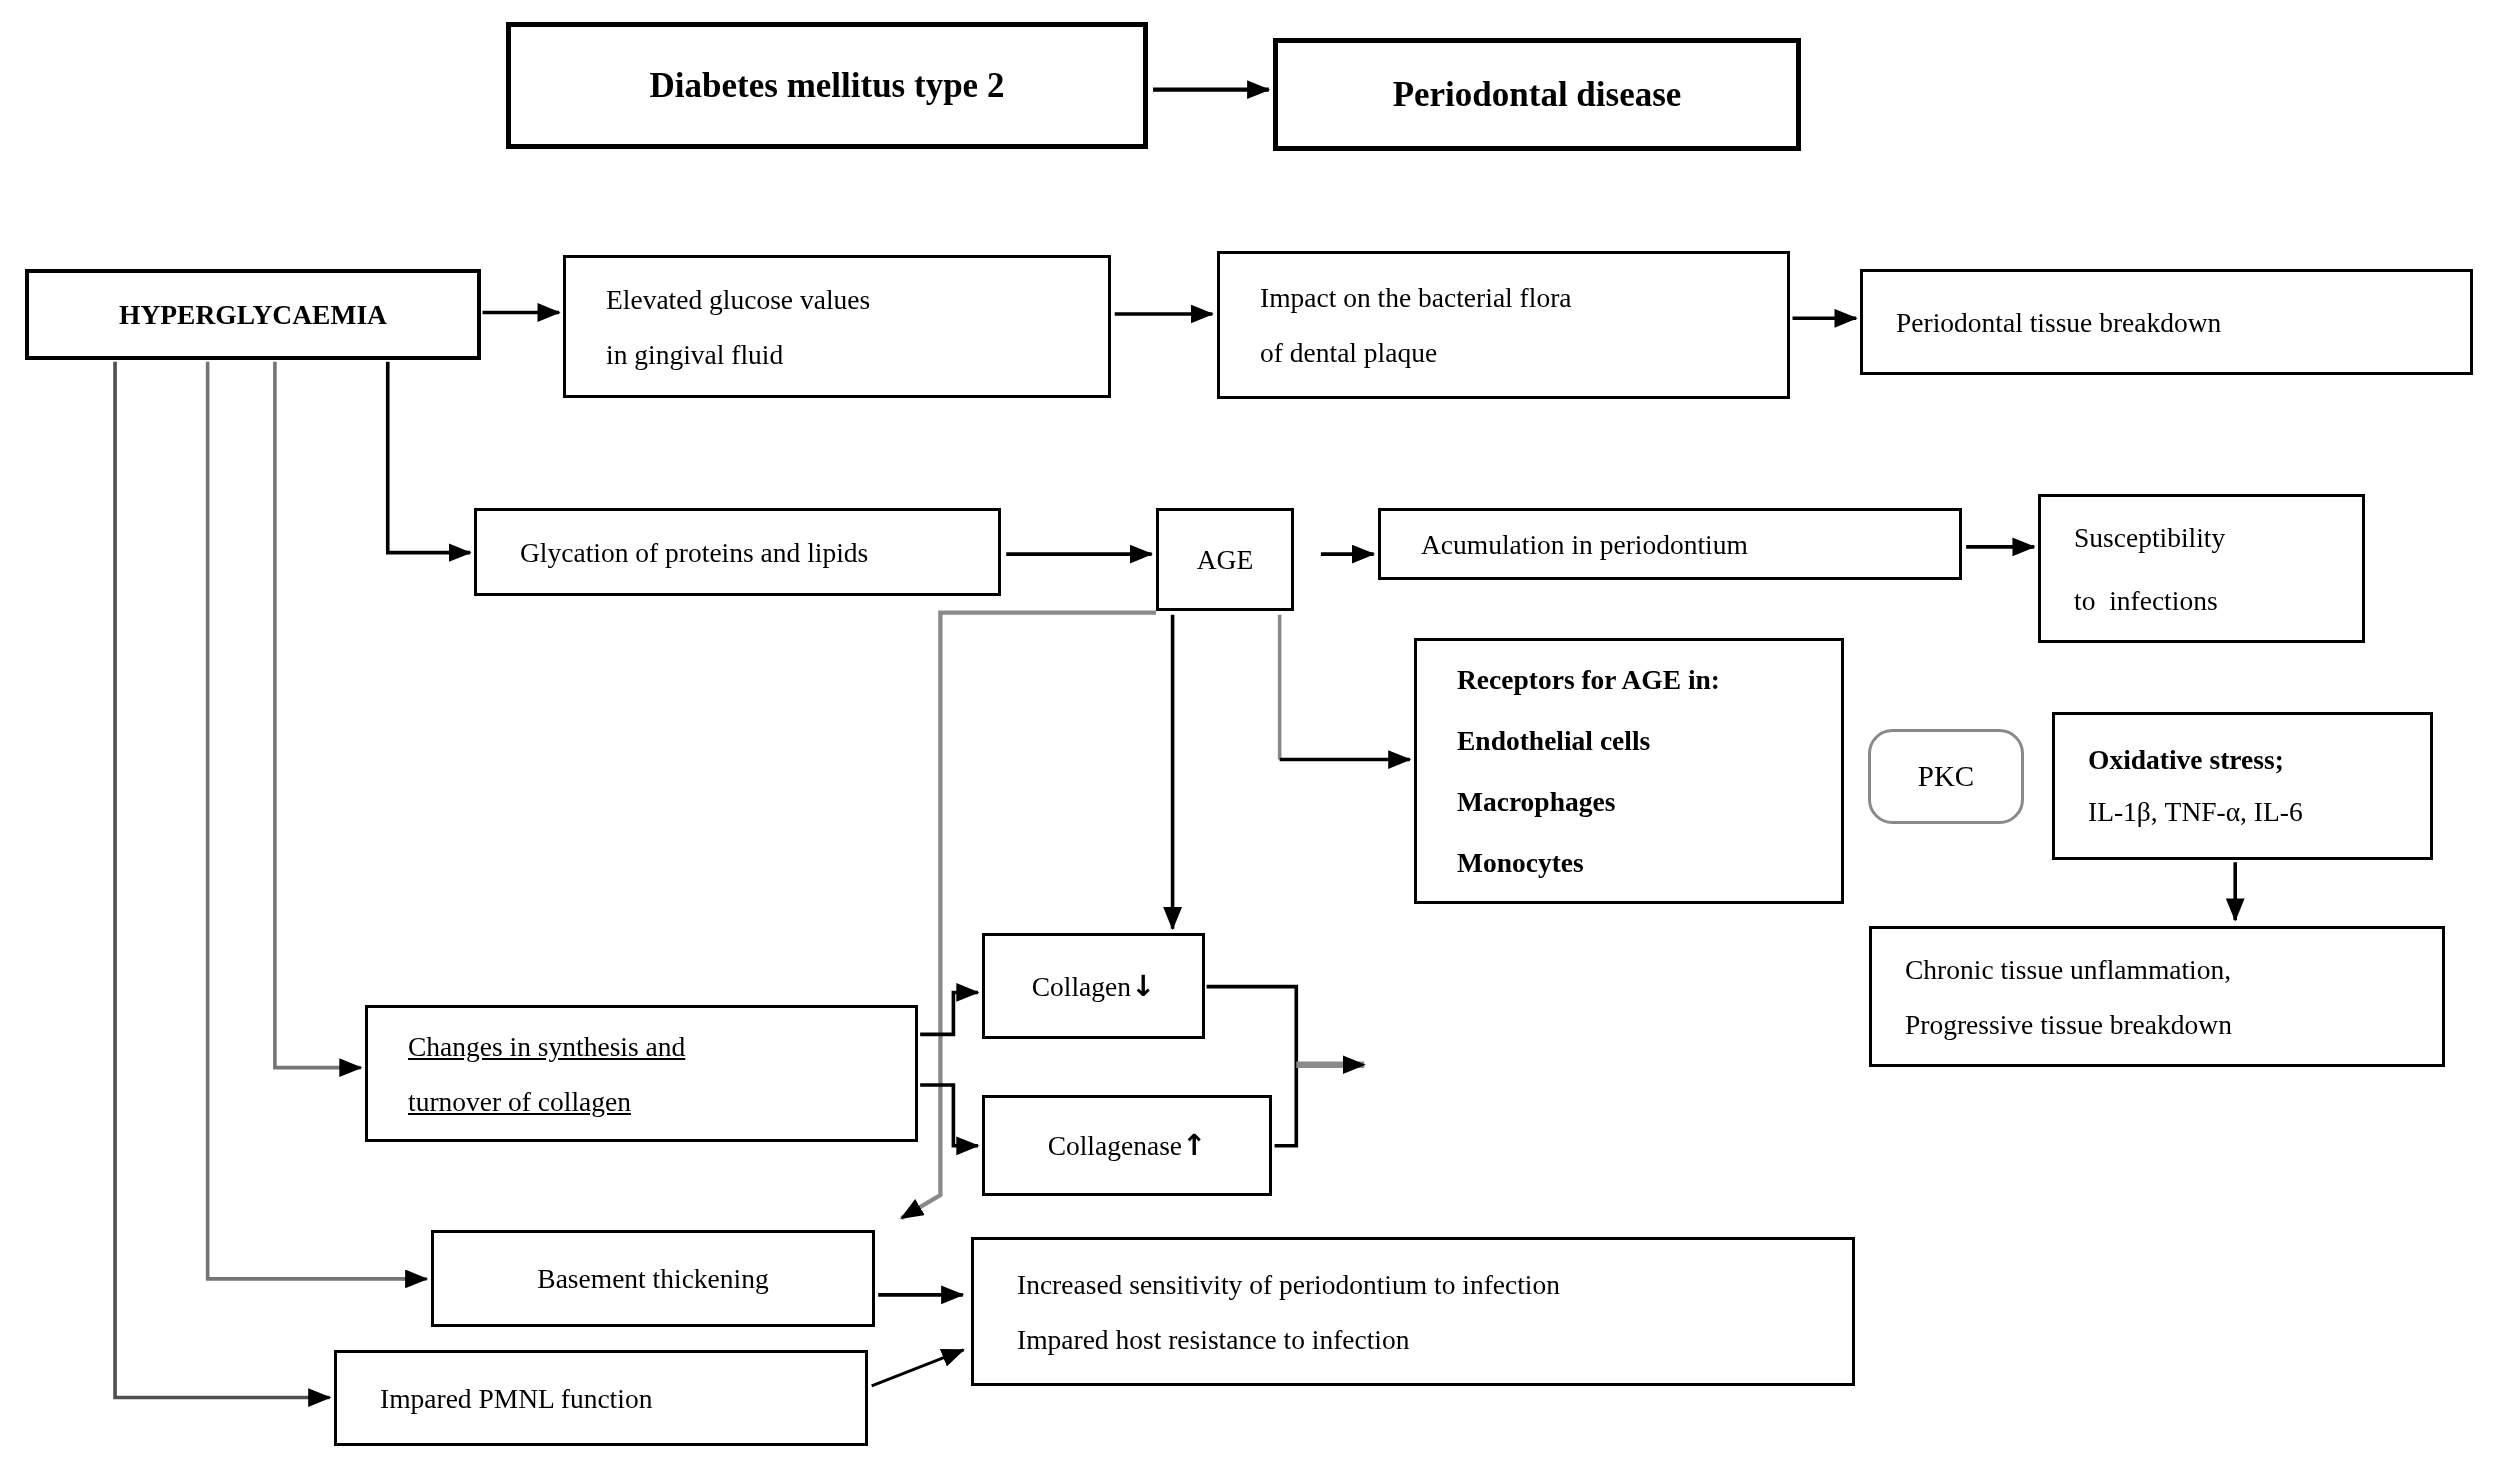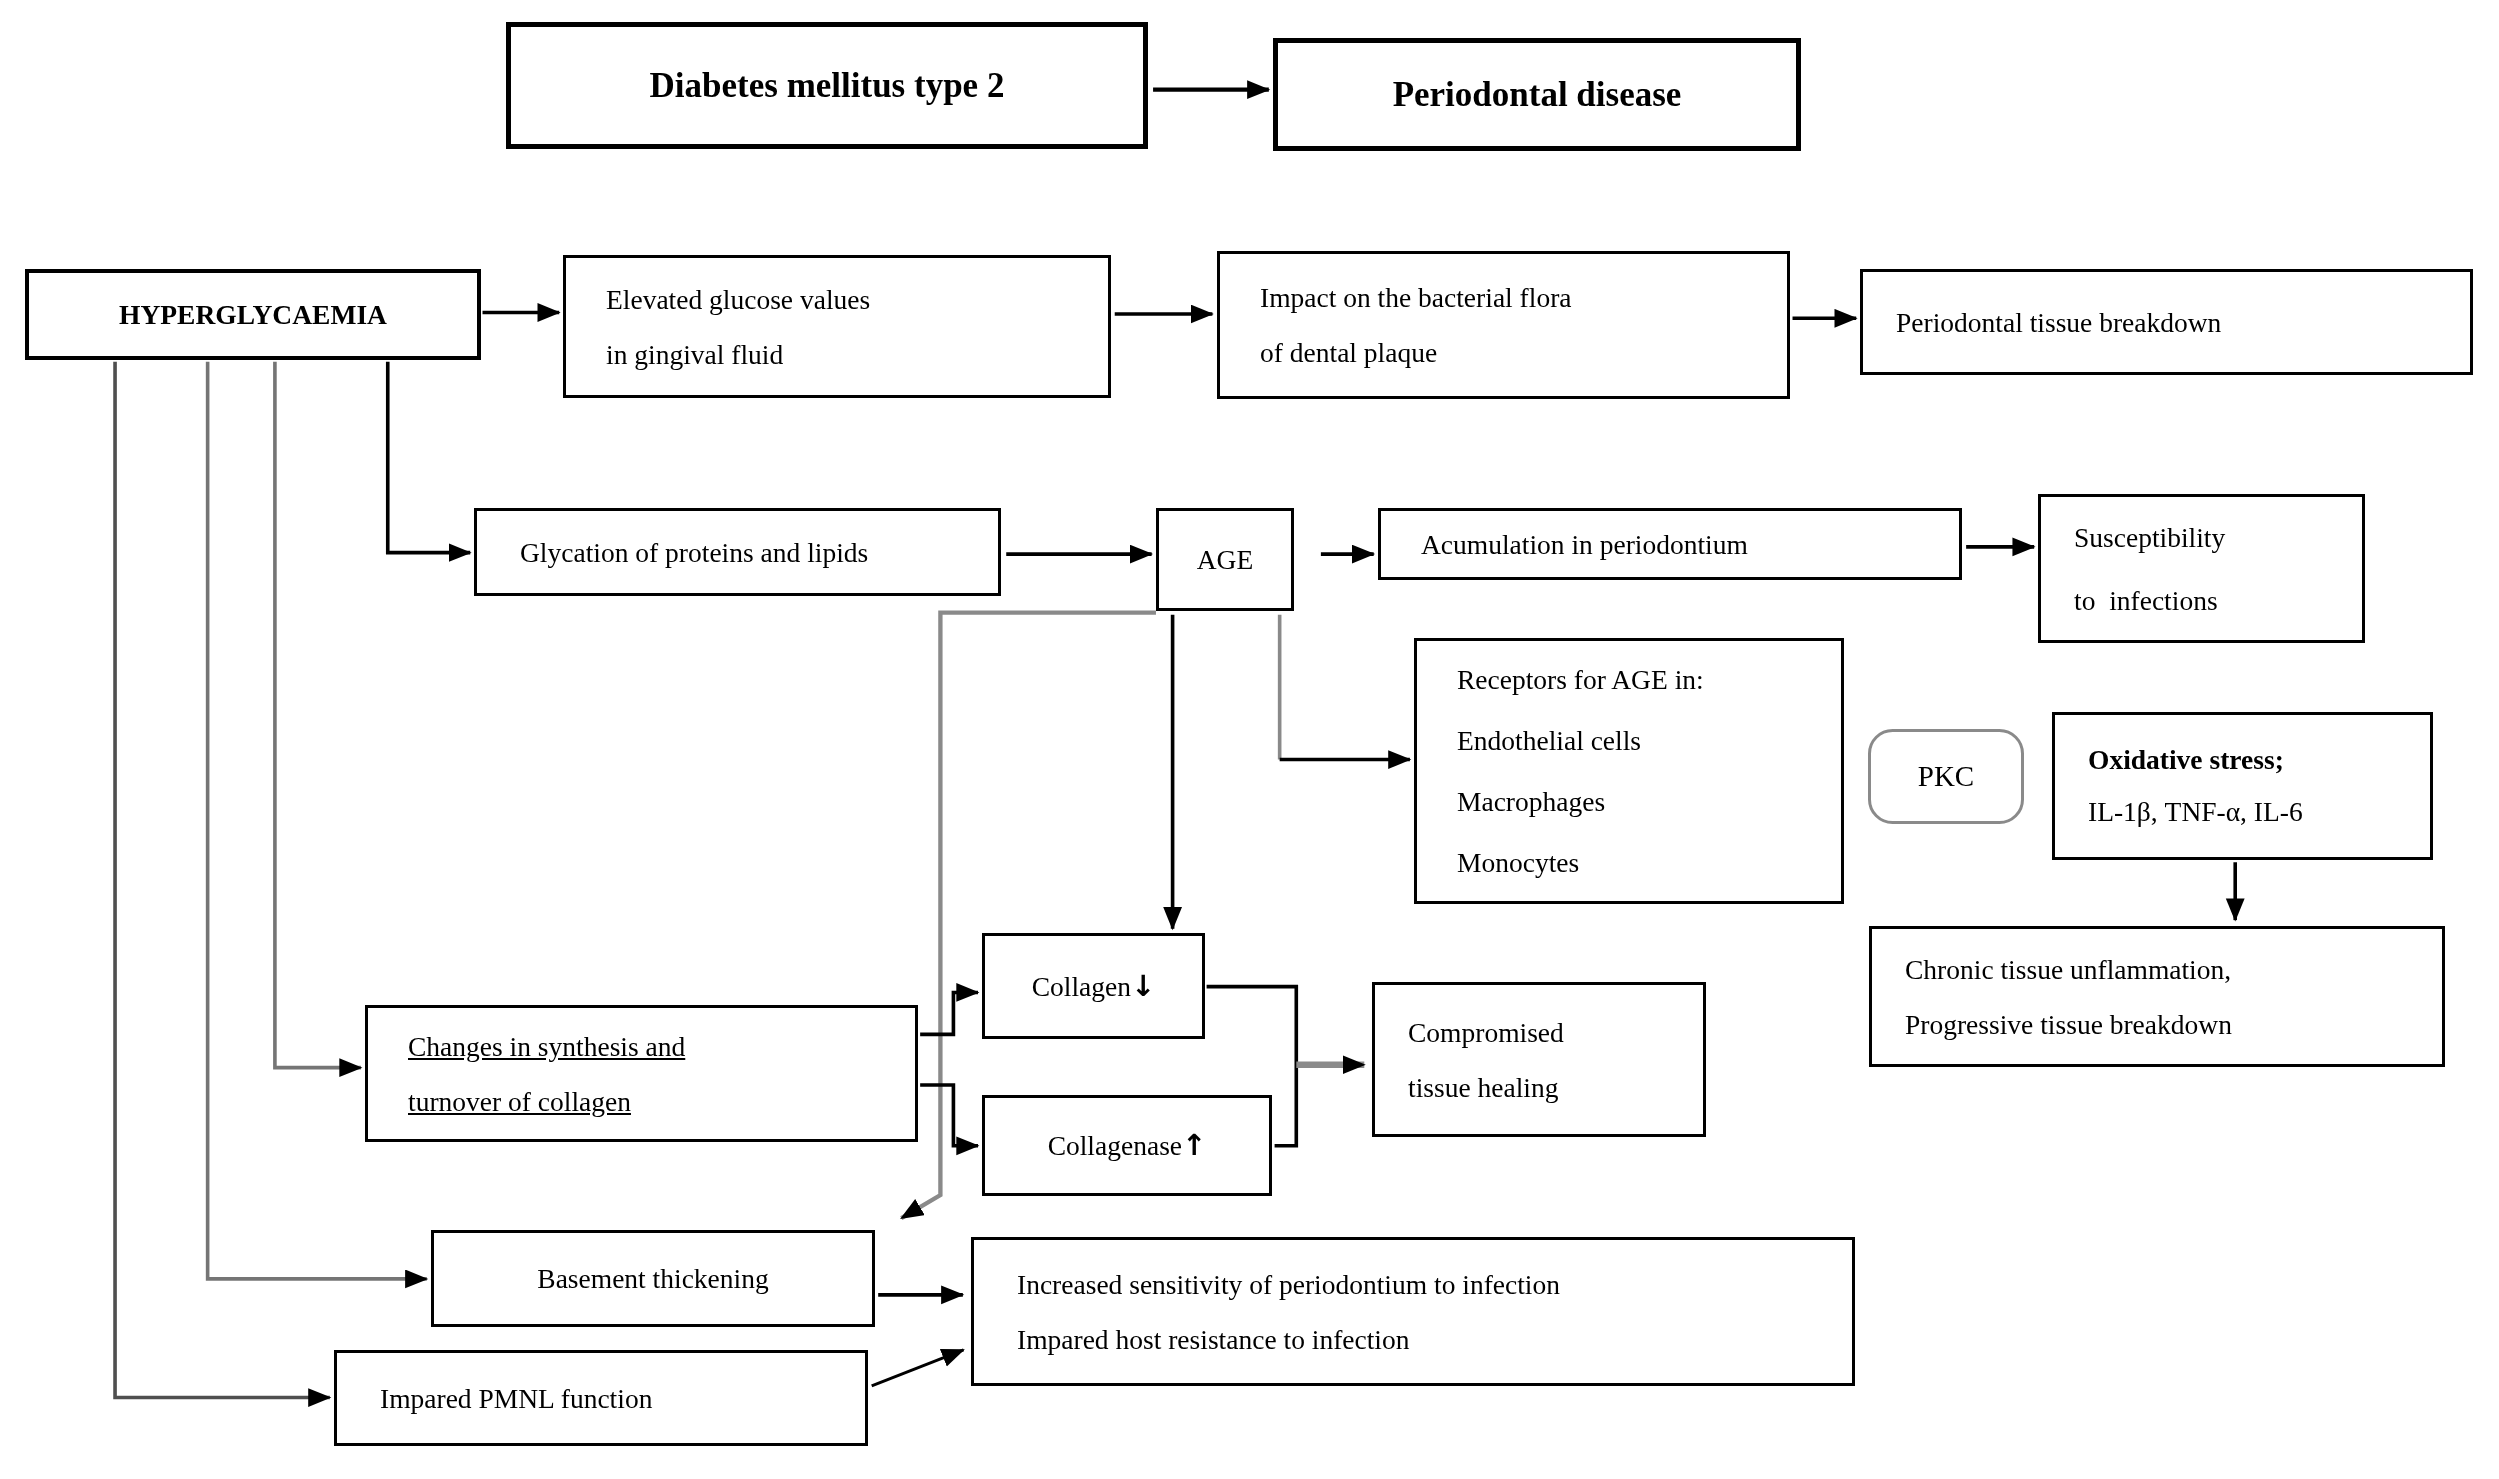--- a/index.html
+++ b/index.html
@@ -106,21 +106,21 @@
 
   <div class="node pad55" style="left:1378px;top:508px;width:584px;height:72px;">
     <span class="ln">Acumulation in periodontium</span>
   </div>
 
   <div class="node pad45" style="left:2038px;top:494px;width:327px;height:149px;gap:8px;">
     <span class="ln">Susceptibility</span>
     <span class="ln">to  infections</span>
   </div>
 
-  <div class="node pad55 lh84" style="left:1414px;top:638px;width:430px;height:266px;">
+  <div class="node pad55 lh84" style="left:1414px;top:638px;width:430px;height:266px;font-weight:bold;">
     <span class="ln">Receptors for AGE in:</span>
     <span class="ln">Endothelial cells</span>
     <span class="ln">Macrophages</span>
     <span class="ln">Monocytes</span>
   </div>
 
   <div class="node pkc center" style="left:1868px;top:729px;width:156px;height:95px;">
     <span class="ln">PKC</span>
   </div>
 
@@ -142,24 +142,20 @@
   <div class="node center" style="left:982px;top:933px;width:223px;height:106px;flex-direction:row;text-align:right;">
     <span class="ln">Collagen</span>
       <span class="updown">↓</span>
   </div>
 
   <div class="node center" style="left:982px;top:1095px;width:290px;height:101px;flex-direction:row;">
     <span class="ln">Collagenase</span>
       <span class="updown">↑</span>
   </div>
 
-  <div class="node pad45" style="left:1372px;top:982px;width:334px;height:155px;">
-    <span class="ln">Compromised</span>
-    <span class="ln">tissue healing</span>
-  </div>
 
   <div class="node center" style="left:431px;top:1230px;width:444px;height:97px;">
     <span class="ln">Basement thickening</span>
   </div>
 
   <div class="node pad60" style="left:971px;top:1237px;width:884px;height:149px;">
     <span class="ln">Increased sensitivity of periodontium to infection</span>
     <span class="ln">Impared host resistance to infection</span>
   </div>
 

